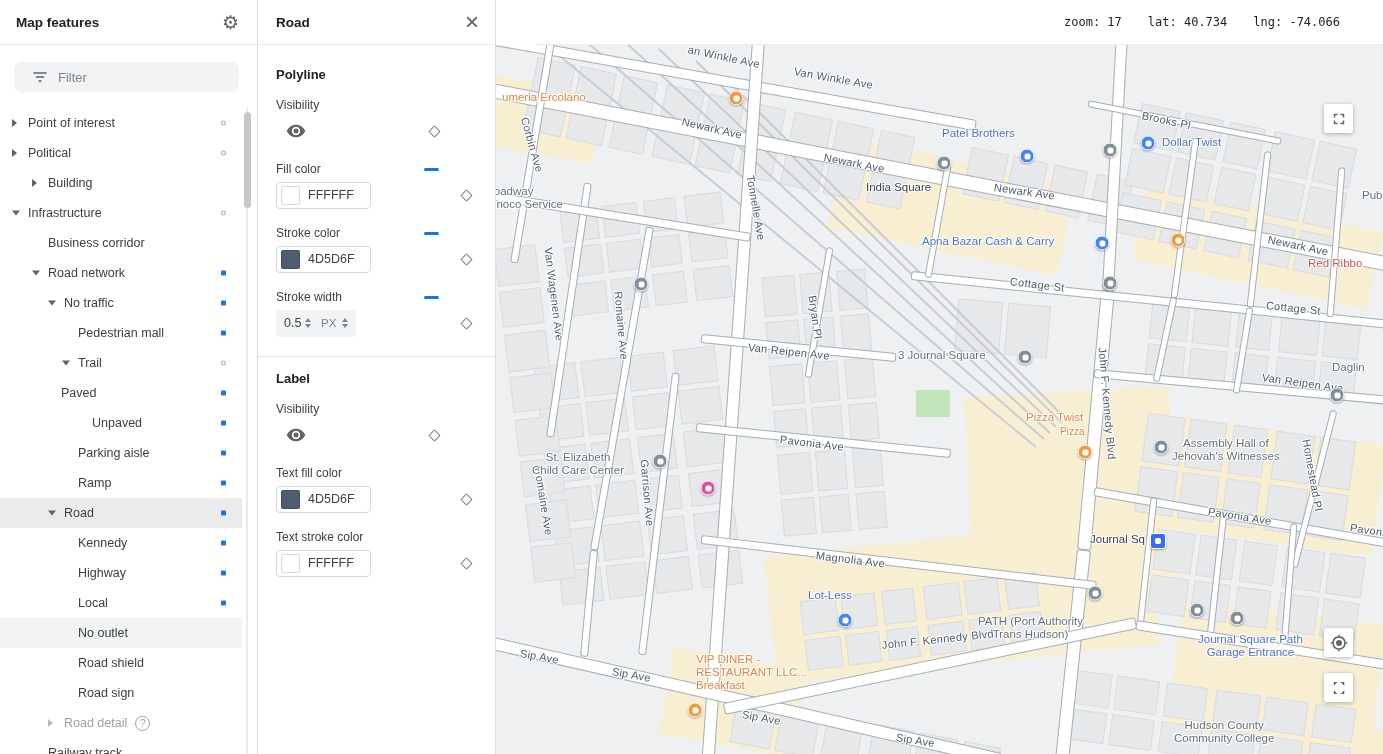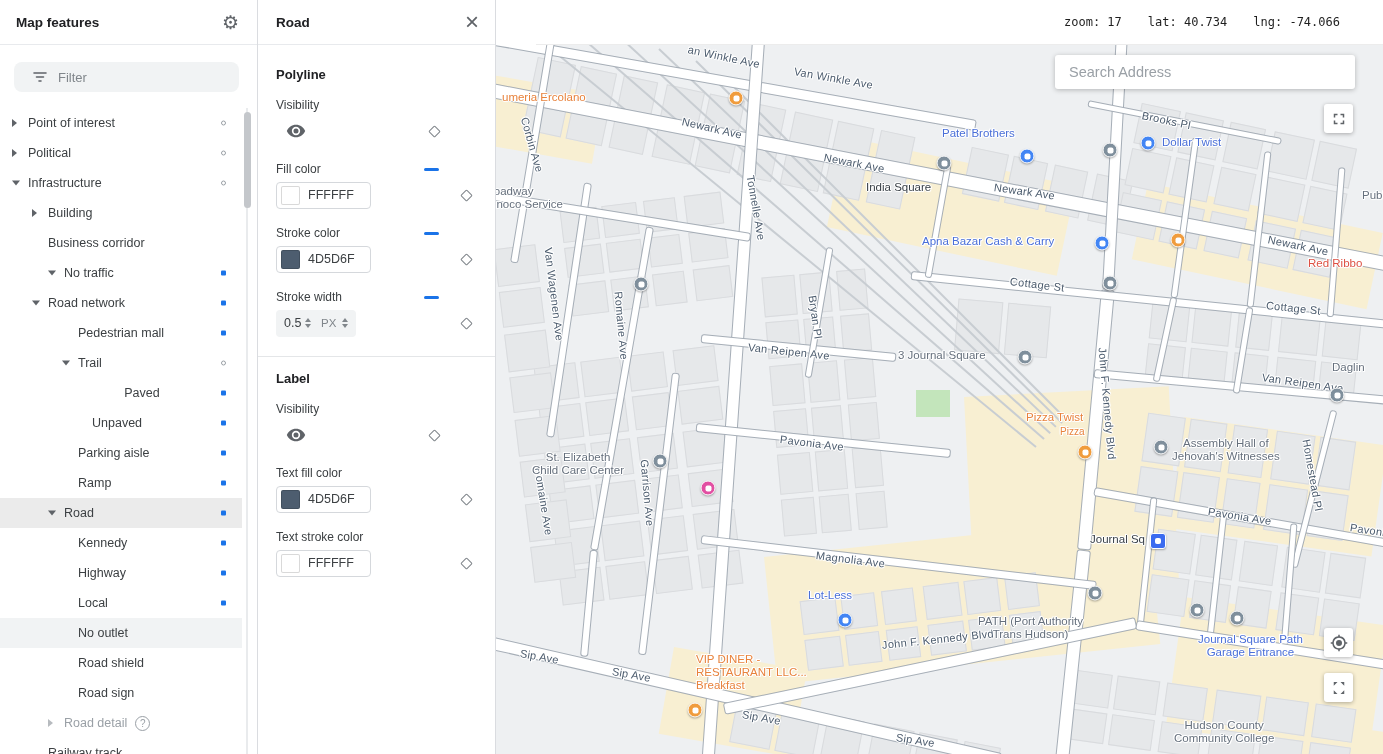--- a/index.html
+++ b/index.html
@@ -151,52 +151,52 @@
         <div class="t-row" style="padding-left: 28px;">
           <span class="t-arrow collapsed" style="left: 12px;"></span>
           <span class="t-label">Point of interest</span>
           <span class="t-ind circle"></span>
         </div>
         <div class="t-row" style="padding-left: 28px;">
           <span class="t-arrow collapsed" style="left: 12px;"></span>
           <span class="t-label">Political</span>
           <span class="t-ind circle"></span>
         </div>
+        <div class="t-row" style="padding-left: 48px;">
+          <span class="t-arrow collapsed" style="left: 32px;"></span>
+          <span class="t-label">Building</span>
+        </div>
         <div class="t-row" style="padding-left: 28px;">
           <span class="t-arrow expanded" style="left: 12px;"></span>
           <span class="t-label">Infrastructure</span>
           <span class="t-ind circle"></span>
         </div>
         <div class="t-row" style="padding-left: 48px;">
-          <span class="t-arrow collapsed" style="left: 32px;"></span>
-          <span class="t-label">Building</span>
+          <span class="t-label">Business corridor</span>
         </div>
         <div class="t-row" style="padding-left: 48px;">
-          <span class="t-label">Business corridor</span>
+          <span class="t-arrow expanded" style="left: 32px;"></span>
+          <span class="t-label">Road network</span>
+          <span class="t-ind square"></span>
         </div>
         <div class="t-row" style="padding-left: 64px;">
           <span class="t-arrow expanded" style="left: 48px;"></span>
           <span class="t-label">No traffic</span>
           <span class="t-ind square"></span>
         </div>
-        <div class="t-row" style="padding-left: 48px;">
-          <span class="t-arrow expanded" style="left: 32px;"></span>
-          <span class="t-label">Road network</span>
-          <span class="t-ind square"></span>
-        </div>
         <div class="t-row" style="padding-left: 78px;">
           <span class="t-label">Pedestrian mall</span>
           <span class="t-ind square"></span>
         </div>
         <div class="t-row" style="padding-left: 78px;">
           <span class="t-arrow expanded" style="left: 62px;"></span>
           <span class="t-label">Trail</span>
           <span class="t-ind circle"></span>
         </div>
-        <div class="t-row" style="padding-left: 42px; justify-content: center;">
+        <div class="t-row" style="padding-left: 61px;">
           <span class="t-label">Paved</span>
           <span class="t-ind square"></span>
         </div>
         <div class="t-row" style="padding-left: 92px;">
           <span class="t-label">Unpaved</span>
           <span class="t-ind square"></span>
         </div>
         <div class="t-row" style="padding-left: 78px;">
           <span class="t-label">Parking aisle</span>
           <span class="t-ind square"></span>
@@ -758,21 +758,20 @@
           <div class="poi transit" style="left: 662px; top: 496px;"></div>
           <div class="poi blue" style="left: 349px; top: 575px;"></div>
           <div class="poi gray" style="left: 599px; top: 548px;"></div>
           <div class="poi gray" style="left: 701px; top: 565px;"></div>
           <div class="poi gray" style="left: 741px; top: 573px;"></div>
           <div class="poi parking" style="left: 842px; top: 598px;">
             <span>P</span>
           </div>
           <div class="poi orange" style="left: 199px; top: 665px;"></div>
         </div>
-      <input class="search" placeholder="Search Address" style="">
       <button class="map-btn fullscreen">
         <svg viewBox="0 0 24 24" width="18" height="18">
           <path fill="#5f6368" d="M5 5h5v2H7v3H5V5zm9 0h5v5h-2V7h-3V5zM5 14h2v3h3v2H5v-5zm12 0h2v5h-5v-2h3v-3z"></path>
         </svg>
       </button>
       <button class="map-btn loc">
         <svg viewBox="0 0 24 24" width="18" height="18">
           <path fill="#5f6368" d="M12 8a4 4 0 1 0 0 8 4 4 0 0 0 0-8zm8.94 3A8.99 8.99 0 0 0 13 3.06V1h-2v2.06A8.99 8.99 0 0 0 3.06 11H1v2h2.06A8.99 8.99 0 0 0 11 20.94V23h2v-2.06A8.99 8.99 0 0 0 20.94 13H23v-2h-2.06zM12 19a7 7 0 1 1 0-14 7 7 0 0 1 0 14z"></path>
         </svg>
       </button>

